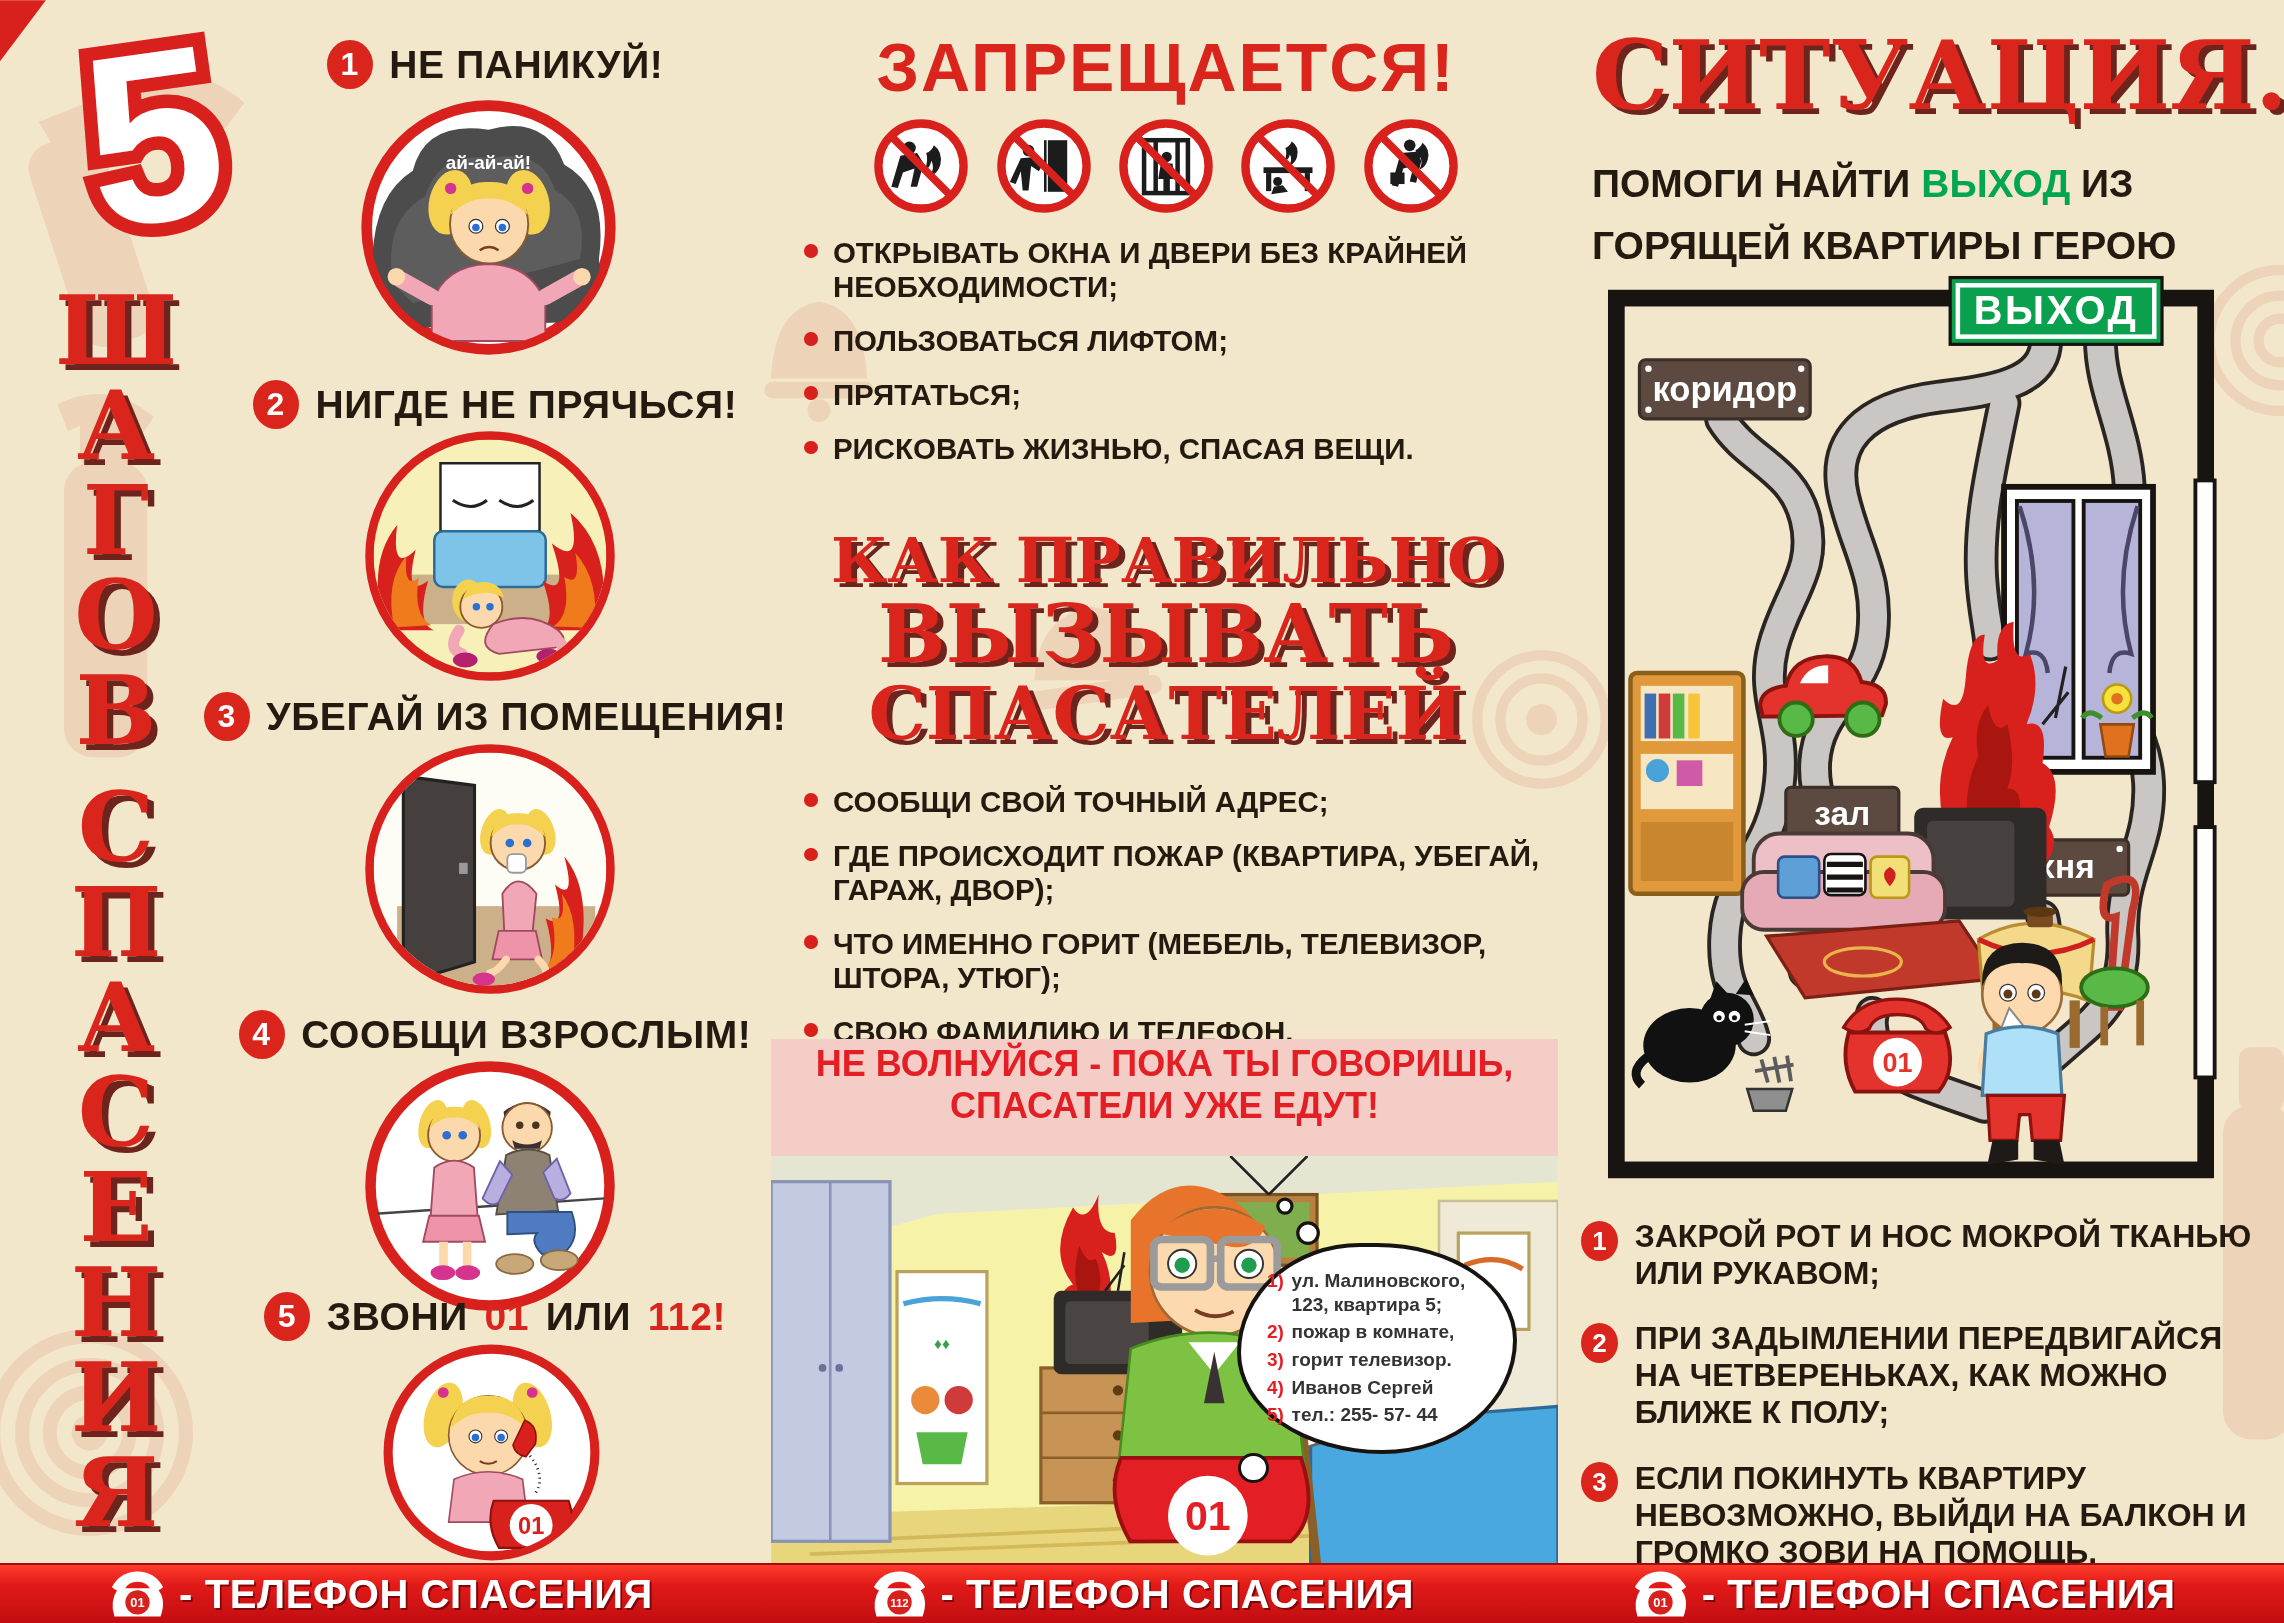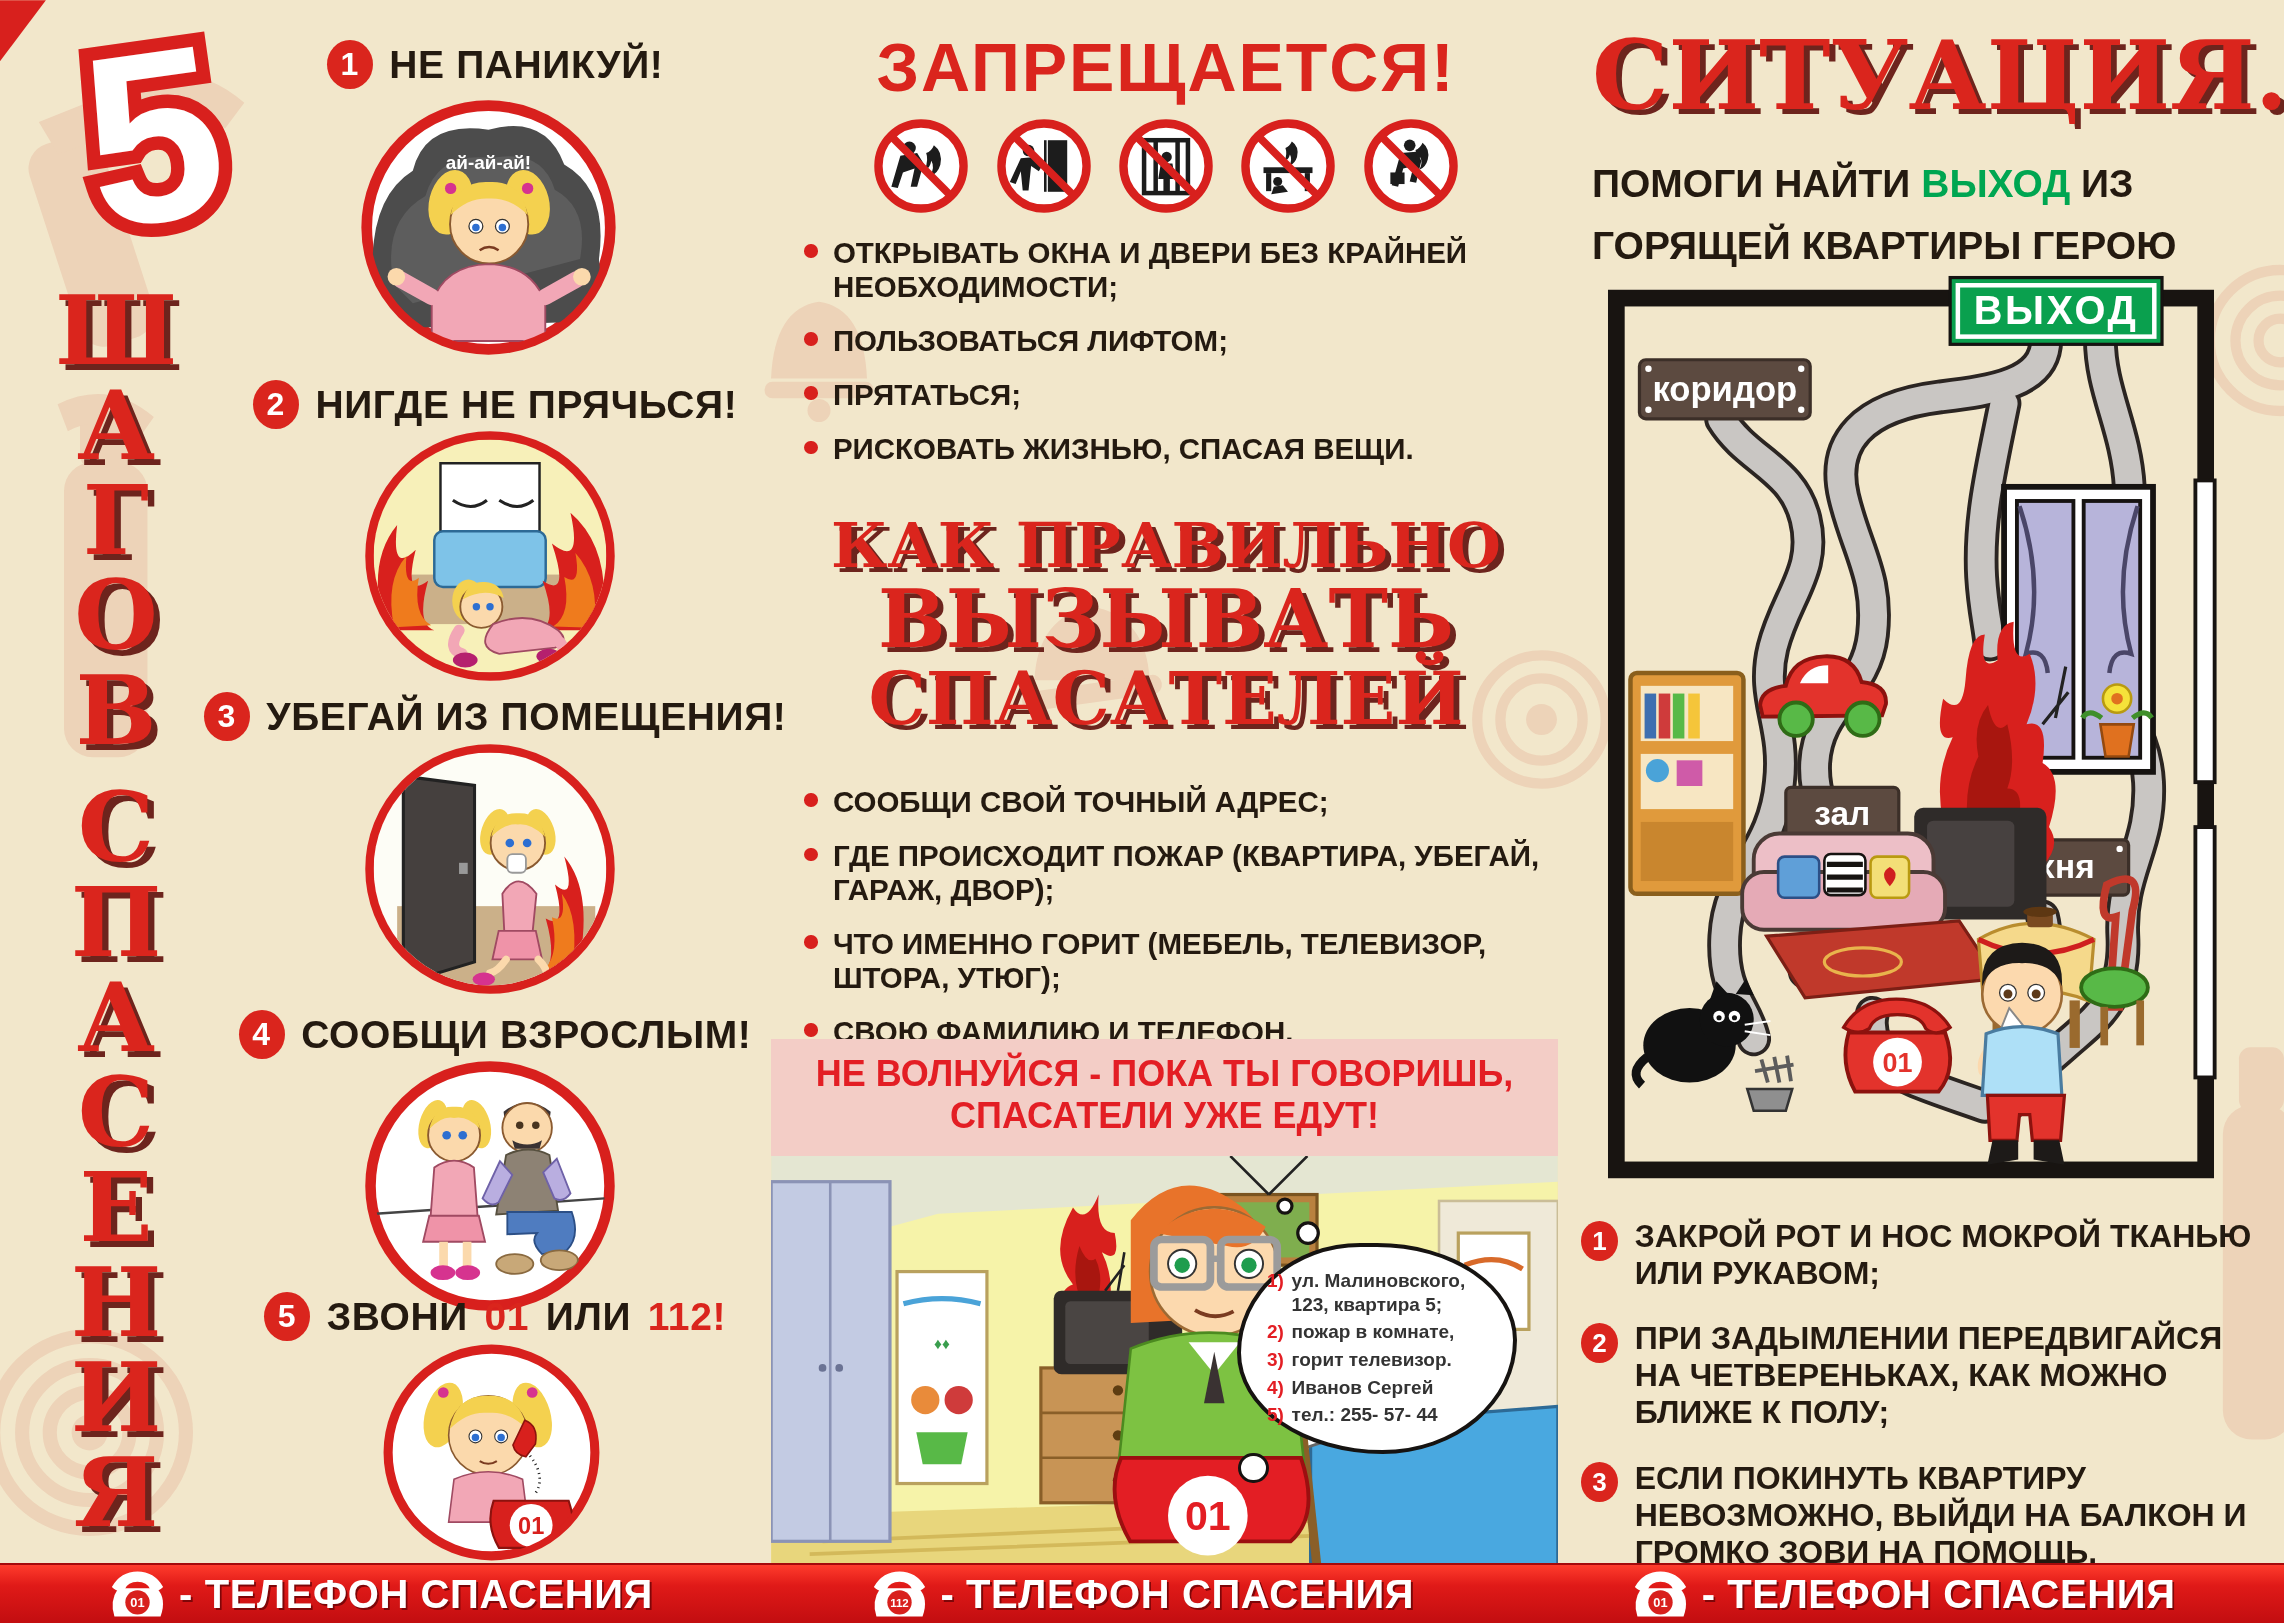--- a/index.html
+++ b/index.html
@@ -20,21 +20,21 @@
   
   .mid-title{position:absolute;left:774px;top:28px;width:784px;text-align:center;
              font-weight:800;font-size:68px;letter-spacing:1.9px;color:#da251d;}
   .icon-row{position:absolute;left:774px;top:117px;width:784px;display:flex;justify-content:center;gap:24.4px;}
   .blist{position:absolute;list-style:none;margin:0;padding:0;}
   .blist li{display:flex;gap:15.4px;font-weight:800;font-size:29.5px;line-height:1.14;color:#241a10;margin-bottom:20.6px;}
   .blist .dot{flex:none;width:13.5px;height:13.5px;border-radius:50%;background:#d8201d;margin-top:8.3px;}
   .serif-line{font-family:"DejaVu Serif",serif;font-weight:bold;color:#da251d;
               text-shadow:5.8px 5.1px 0 #6d241d;text-align:center;line-height:1.04;}
   .illo{position:absolute;left:771px;top:1039px;width:787px;height:528px;background:#f3cdc6;overflow:hidden;}
-  .illo-head{padding-top:14px;text-align:center;font-weight:800;font-size:36px;line-height:1.18;color:#e31e24;}
+  .illo-head{padding-top:4px;text-align:center;font-weight:800;font-size:36px;line-height:1.18;color:#e31e24;}
   .bubble{position:absolute;left:466px;top:204px;width:280px;background:#fff;border:4.5px solid #161311;
           border-radius:44% 50% 48% 52% / 52% 46% 54% 48%;padding:22px 16.7px 19px 26px;box-sizing:border-box;}
   .bubble:after{content:"";position:absolute;left:-2.6px;bottom:-33px;width:24.4px;height:24.4px;background:#fff;
                 border:3.9px solid #161311;border-radius:50%;}
   .trow{display:flex;gap:7.7px;font-size:19px;font-weight:600;color:#333;line-height:1.25;margin-bottom:3.9px;}
   .tnum{color:#e31e24;font-weight:800;flex:none;}
   
   .sub{position:absolute;left:1592px;width:668px;font-weight:800;font-size:39px;line-height:1.6;color:#241a10;}
   .green-t{color:#00a651;}
   .advice{position:absolute;left:1581px;top:1218px;width:687px;list-style:none;margin:0;padding:0;}
@@ -378,21 +378,21 @@
     <li>
         <span class="dot"></span>
         <span>ПРЯТАТЬСЯ;</span>
       </li>
     <li>
         <span class="dot"></span>
         <span>РИСКОВАТЬ ЖИЗНЬЮ,  СПАСАЯ ВЕЩИ.</span>
       </li>
   </ul>
 
-  <div class="abs" style="left:774px;top:514px;width:784px">
+  <div class="abs" style="left:774px;top:529px;width:784px">
     <div class="serif-line" style="font-size:62px">КАК ПРАВИЛЬНО</div>
     <div class="serif-line" style="font-size:80px">ВЫЗЫВАТЬ</div>
     <div class="serif-line" style="font-size:72px">СПАСАТЕЛЕЙ</div>
   </div>
 
   <ul class="blist" style="left:804px;top:785px;width:751px">
     <li>
         <span class="dot"></span>
         <span>СООБЩИ СВОЙ ТОЧНЫЙ АДРЕС;</span>
       </li>

